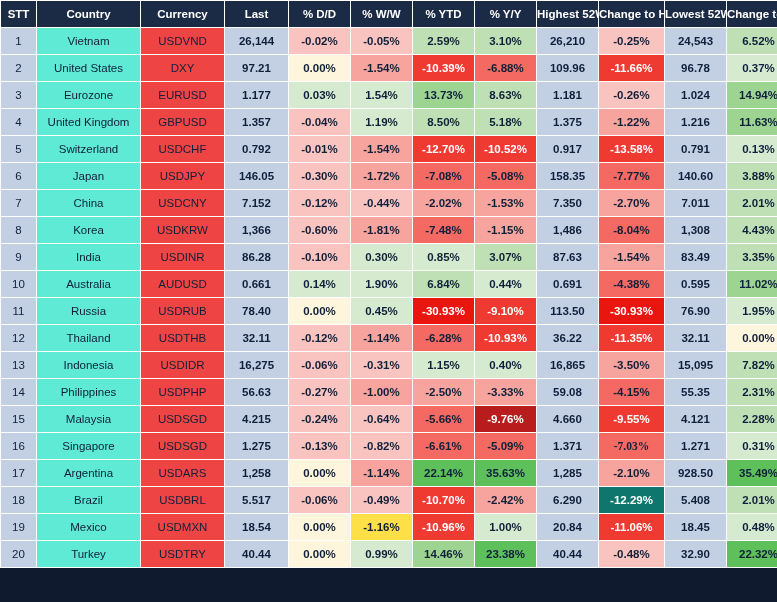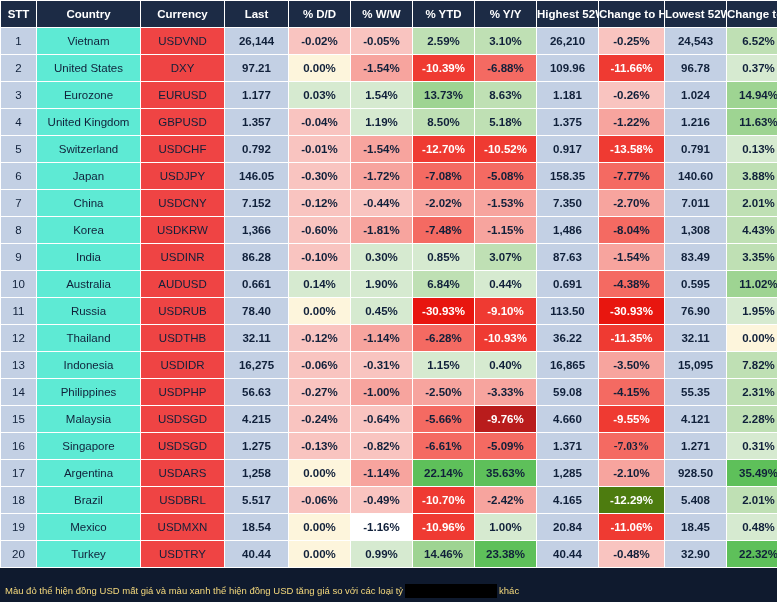--- a/index.html
+++ b/index.html
@@ -384,32 +384,32 @@
         </tr>
         <tr>
           <td class="stt">18</td>
           <td class="country">Brazil</td>
           <td class="curr">USDBRL</td>
           <td class="num">5.517</td>
           <td class="val" style="background: rgb(249, 196, 192); color: rgb(16, 32, 58);">-0.06%</td>
           <td class="val" style="background: rgb(249, 196, 192); color: rgb(16, 32, 58);">-0.49%</td>
           <td class="val" style="background: rgb(239, 58, 50); color: rgb(255, 255, 255);">-10.70%</td>
           <td class="val" style="background: rgb(247, 164, 158); color: rgb(16, 32, 58);">-2.42%</td>
-          <td class="num">4.165</td>
-          <td class="val" style="background: #4d7c0f; color: rgb(255, 255, 255); text-align: center;">-12.29%</td>
+          <td class="num">6.290</td>
+          <td class="val" style="background: #0f766e; color: rgb(255, 255, 255); text-align: center;">-12.29%</td>
           <td class="num">5.408</td>
           <td class="val" style="background: rgb(191, 224, 180); color: rgb(16, 32, 58);">2.01%</td>
         </tr>
         <tr>
           <td class="stt">19</td>
           <td class="country">Mexico</td>
           <td class="curr">USDMXN</td>
           <td class="num">18.54</td>
           <td class="val" style="background: rgb(253, 245, 220); color: rgb(16, 32, 58);">0.00%</td>
-          <td class="val" style="background: #ffffff; color: rgb(16, 32, 58);">-1.16%</td>
+          <td class="val" style="background: #fde047; color: rgb(16, 32, 58);">-1.16%</td>
           <td class="val" style="background: rgb(239, 58, 50); color: rgb(255, 255, 255);">-10.96%</td>
           <td class="val" style="background: rgb(214, 234, 208); color: rgb(16, 32, 58);">1.00%</td>
           <td class="num">20.84</td>
           <td class="val" style="background: rgb(239, 58, 50); color: rgb(255, 255, 255);">-11.06%</td>
           <td class="num">18.45</td>
           <td class="val" style="background: rgb(214, 234, 208); color: rgb(16, 32, 58);">0.48%</td>
         </tr>
         <tr>
           <td class="stt">20</td>
           <td class="country">Turkey</td>
@@ -420,17 +420,14 @@
           <td class="val" style="background: rgb(158, 212, 146); color: rgb(16, 32, 58);">14.46%</td>
           <td class="val" style="background: rgb(94, 192, 90); color: rgb(16, 32, 58);">23.38%</td>
           <td class="num">40.44</td>
           <td class="val" style="background: rgb(249, 196, 192); color: rgb(16, 32, 58);">-0.48%</td>
           <td class="num">32.90</td>
           <td class="val" style="background: rgb(94, 192, 90); color: rgb(16, 32, 58);">22.32%</td>
         </tr>
       </tbody>
   </table>
 
-  <div class="footer">
-    <span>Màu đỏ thể hiện đồng USD mất giá và màu xanh thể hiện đồng USD tăng giá so với các loại tỷ</span><span class="blackbox"></span><span>khác</span>
-  </div>
 
 </div>
 
 </body></html>

